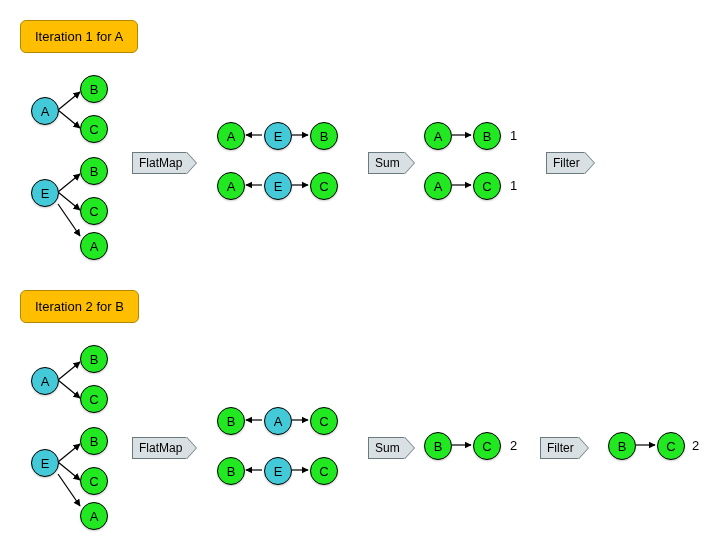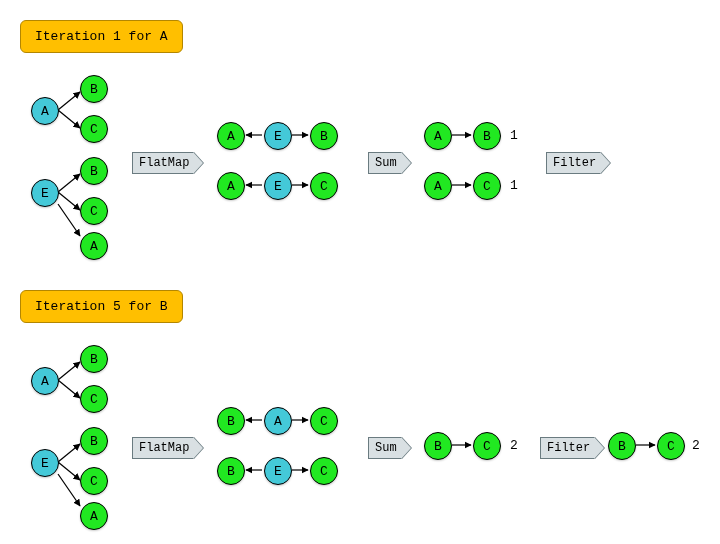--- a/index.html
+++ b/index.html
@@ -4,21 +4,21 @@
 <style>
   body {
     margin: 0;
     padding: 20px;
     font-family: -apple-system, "Helvetica Neue", Arial, sans-serif;
     font-size: 12px;
     background: #fff;
     width: 720px;
     box-sizing: border-box;
   }
-  .section { position: relative; margin-bottom: 30px; height: 240px; font-family: Liberation Mono, monospace; }
+  .section { position: relative; margin-bottom: 30px; height: 240px; }
   .title-badge {
     display: inline-block;
     background: #ffbf00;
     border: 1px solid #b38600;
     border-radius: 6px;
     padding: 8px 14px;
     font-weight: 500;
     font-size: 13px;
     color: #000;
   }
@@ -141,21 +141,21 @@
 
   <div class="node green" style="left:404px; top:152px;">A</div>
   <div class="node green" style="left:453px; top:152px;">C</div>
   <div class="count-label" style="left:490px; top:158px;">1</div>
 
   
   <div class="arrow-tag" style="left:526px; top:132px;">Filter</div>
 </div>
 
 <div class="section">
-  <div class="title-badge">Iteration 5 for B</div>
+  <div class="title-badge">Iteration 2 for B</div>
 
   <svg class="links" width="720" height="240">
     <defs>
       <marker id="ah2" viewBox="0 0 10 10" refX="9" refY="5" markerWidth="6" markerHeight="6" orient="auto-start-reverse">
         <path d="M 0 0 L 10 5 L 0 10 z" fill="#000"></path>
       </marker>
     </defs>
 
     <line x1="38" y1="90" x2="60" y2="72" stroke="#000" stroke-width="1.2" marker-end="url(#ah2)"></line>
     <line x1="38" y1="90" x2="60" y2="108" stroke="#000" stroke-width="1.2" marker-end="url(#ah2)"></line>

